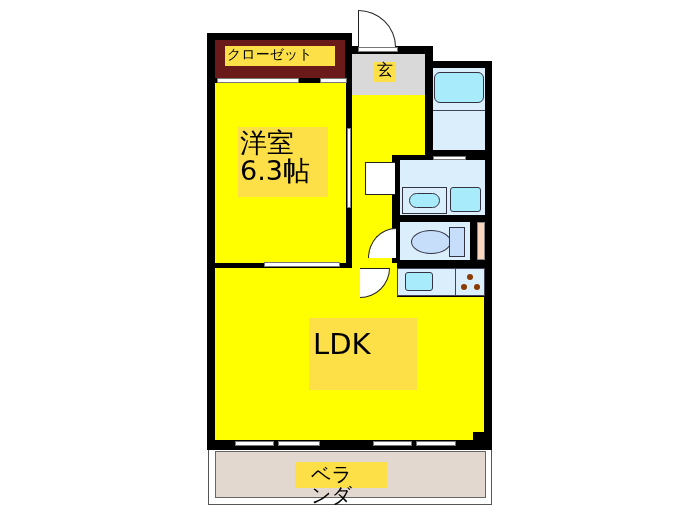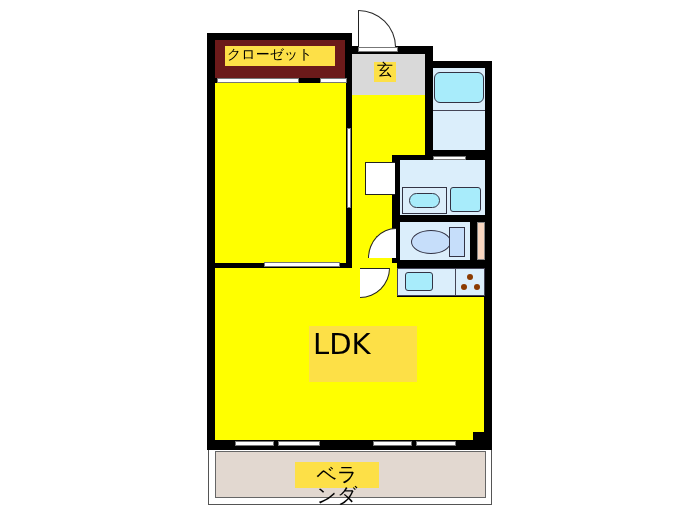--- a/index.html
+++ b/index.html
@@ -12,40 +12,44 @@
   .fix{position:absolute;box-sizing:border-box;border:1.5px solid #334;}
   .door-arc{position:absolute;background:#fff;border:1.5px solid #222;box-sizing:border-box;}
 </style>
 </head>
 <body>
 
 <div class="abs" style="left:0;top:0;width:700px;height:525px;">
 
   <div class="abs" style="left:208px;top:445px;width:284px;height:60px;border:1px solid #555;background:#fff;"></div>
   <div class="abs" style="left:215px;top:451px;width:271px;height:47px;background:#e2d8d0;border:1px solid #666;"></div>
-  <div class="label" style="left:295px;top:462px;width:84px;height:26px;font-size:20px;padding:2px 16px;box-sizing:border-box;text-align:center;">ベランダ</div>
+  <div class="label" style="left:295px;top:462px;width:92px;height:26px;font-size:20px;padding:2px 16px;box-sizing:border-box;">ベランダ</div>
 
   <div class="abs wall" style="left:207px;top:33px;width:145px;height:235px;"></div>
   <div class="abs wall" style="left:207px;top:263px;width:285px;height:187px;"></div>
 
   <div class="abs wall" style="left:345px;top:46px;width:88px;height:222px;"></div>
 
   <div class="abs wall" style="left:425px;top:61px;width:67px;height:240px;"></div>
   <div class="abs wall" style="left:392px;top:155px;width:100px;height:146px;"></div>
 
   <div class="abs" style="left:215px;top:40px;width:130px;height:38px;background:#6b1a1a;"></div>
   <div class="label" style="left:225px;top:46px;width:110px;height:20px;font-size:14px;padding:1px 2px;box-sizing:border-box;">クローゼット</div>
 
   <div class="win" style="left:217px;top:78px;width:82px;height:5px;"></div>
   <div class="win" style="left:320px;top:78px;width:27px;height:5px;"></div>
   <div class="abs" style="left:221px;top:83px;width:0;height:0;border-left:4px solid transparent;border-right:4px solid transparent;border-top:10px solid #fff;"></div>
   <div class="abs" style="left:288px;top:83px;width:0;height:0;border-left:4px solid transparent;border-right:4px solid transparent;border-top:10px solid #fff;"></div>
   <div class="abs" style="left:321px;top:83px;width:0;height:0;border-left:3px solid transparent;border-right:3px solid transparent;border-top:8px solid #fff;"></div>
 
   <div class="abs yellow" style="left:215px;top:83px;width:131px;height:180px;"></div>
+  <div class="label" style="left:238px;top:127px;width:90px;height:70px;font-size:27px;padding:2px 2px;box-sizing:border-box;">
+    <div>洋室</div>
+    <div>6.3帖</div>
+  </div>
 
   <div class="win" style="left:347px;top:128px;width:4px;height:80px;"></div>
 
   <div class="win" style="left:264px;top:262px;width:76px;height:5px;"></div>
 
   <div class="abs" style="left:352px;top:54px;width:73px;height:41px;background:#d9d9d9;"></div>
   <div class="label" style="left:374px;top:62px;width:22px;height:20px;font-size:16px;text-align:center;">玄</div>
 
   <div class="door-arc" style="left:358px;top:10px;width:38px;height:37px;border-radius:0 100% 0 0;border-bottom:none;"></div>
   <div class="win" style="left:358px;top:47px;width:40px;height:5px;"></div>
@@ -75,21 +79,21 @@
   <div class="abs" style="left:455px;top:268px;width:1px;height:28px;background:#445;"></div>
   <div class="abs" style="left:467px;top:274px;width:6px;height:6px;border-radius:50%;background:#8b3a00;"></div>
   <div class="abs" style="left:461px;top:284px;width:6px;height:6px;border-radius:50%;background:#8b3a00;"></div>
   <div class="abs" style="left:474px;top:284px;width:6px;height:6px;border-radius:50%;background:#8b3a00;"></div>
 
   <div class="abs yellow" style="left:215px;top:268px;width:182px;height:172px;"></div>
   <div class="abs yellow" style="left:392px;top:297px;width:92px;height:143px;"></div>
   <div class="abs yellow" style="left:352px;top:263px;width:45px;height:40px;"></div>
   <div class="abs wall" style="left:473px;top:432px;width:11px;height:10px;"></div>
   <div class="door-arc" style="left:360px;top:268px;width:30px;height:30px;border-radius:0 0 100% 0;border-left:none;border-top:1.5px solid #222;"></div>
-  <div class="label" style="left:309px;top:326px;width:108px;height:56px;font-size:29px;padding:3px 4px;box-sizing:border-box;">
+  <div class="label" style="left:309px;top:318px;width:108px;height:72px;font-size:29px;padding:11px 4px;box-sizing:border-box;">
     <div>LDK</div>
   </div>
 
   <div class="win" style="left:235px;top:441px;width:39px;height:5px;"></div>
   <div class="win" style="left:278px;top:441px;width:42px;height:5px;"></div>
   <div class="win" style="left:373px;top:441px;width:39px;height:5px;"></div>
   <div class="win" style="left:416px;top:441px;width:40px;height:5px;"></div>
 </div>
 
 </body></html>

